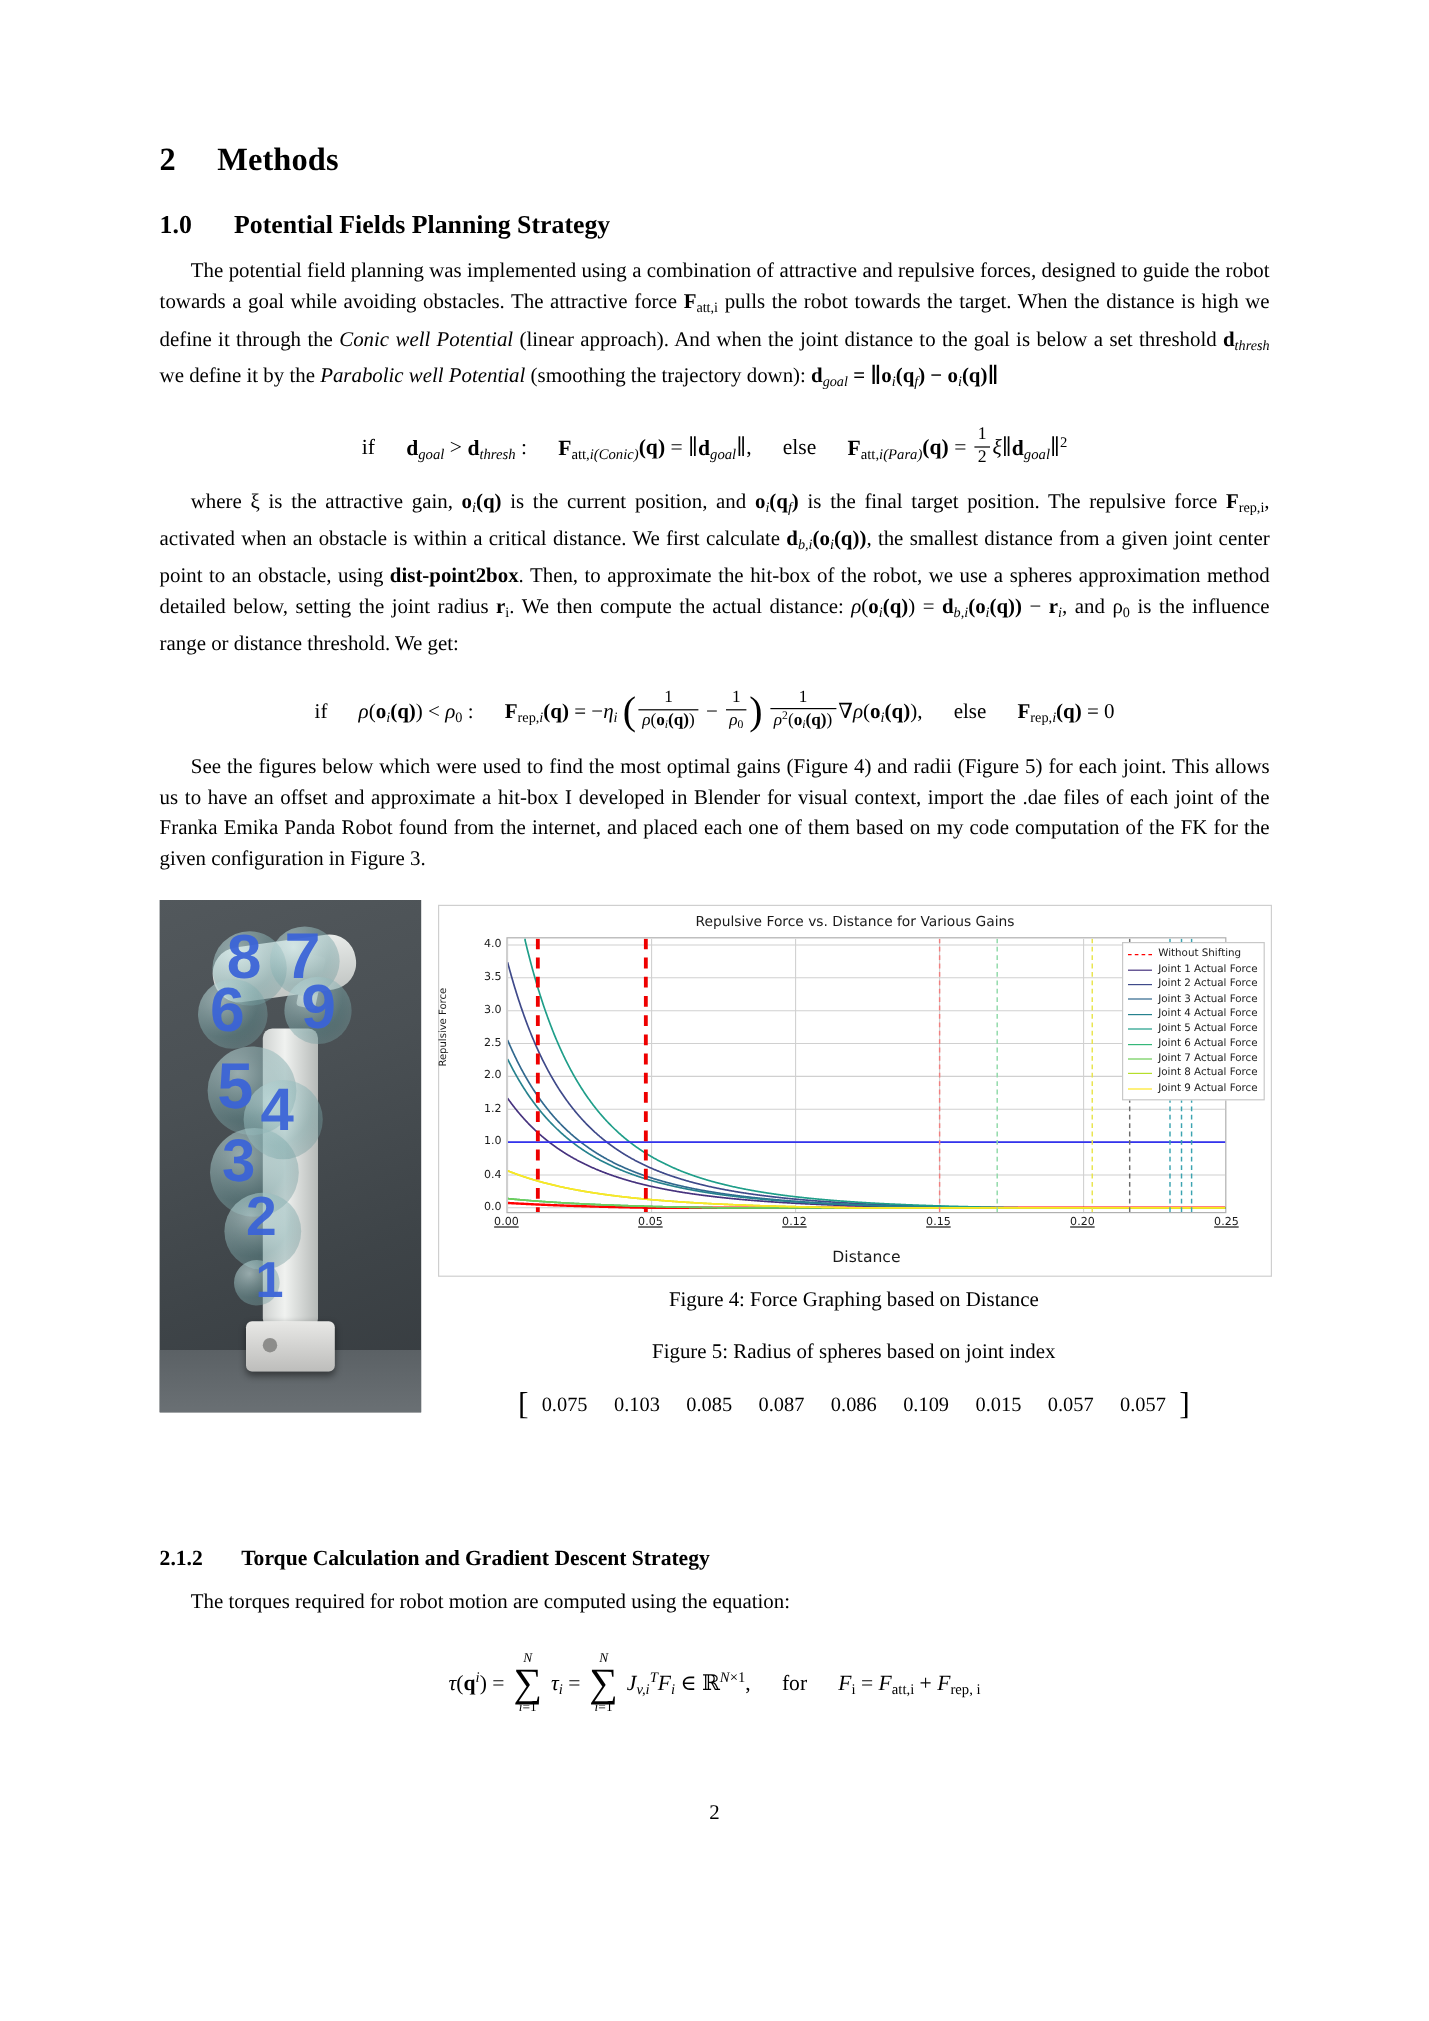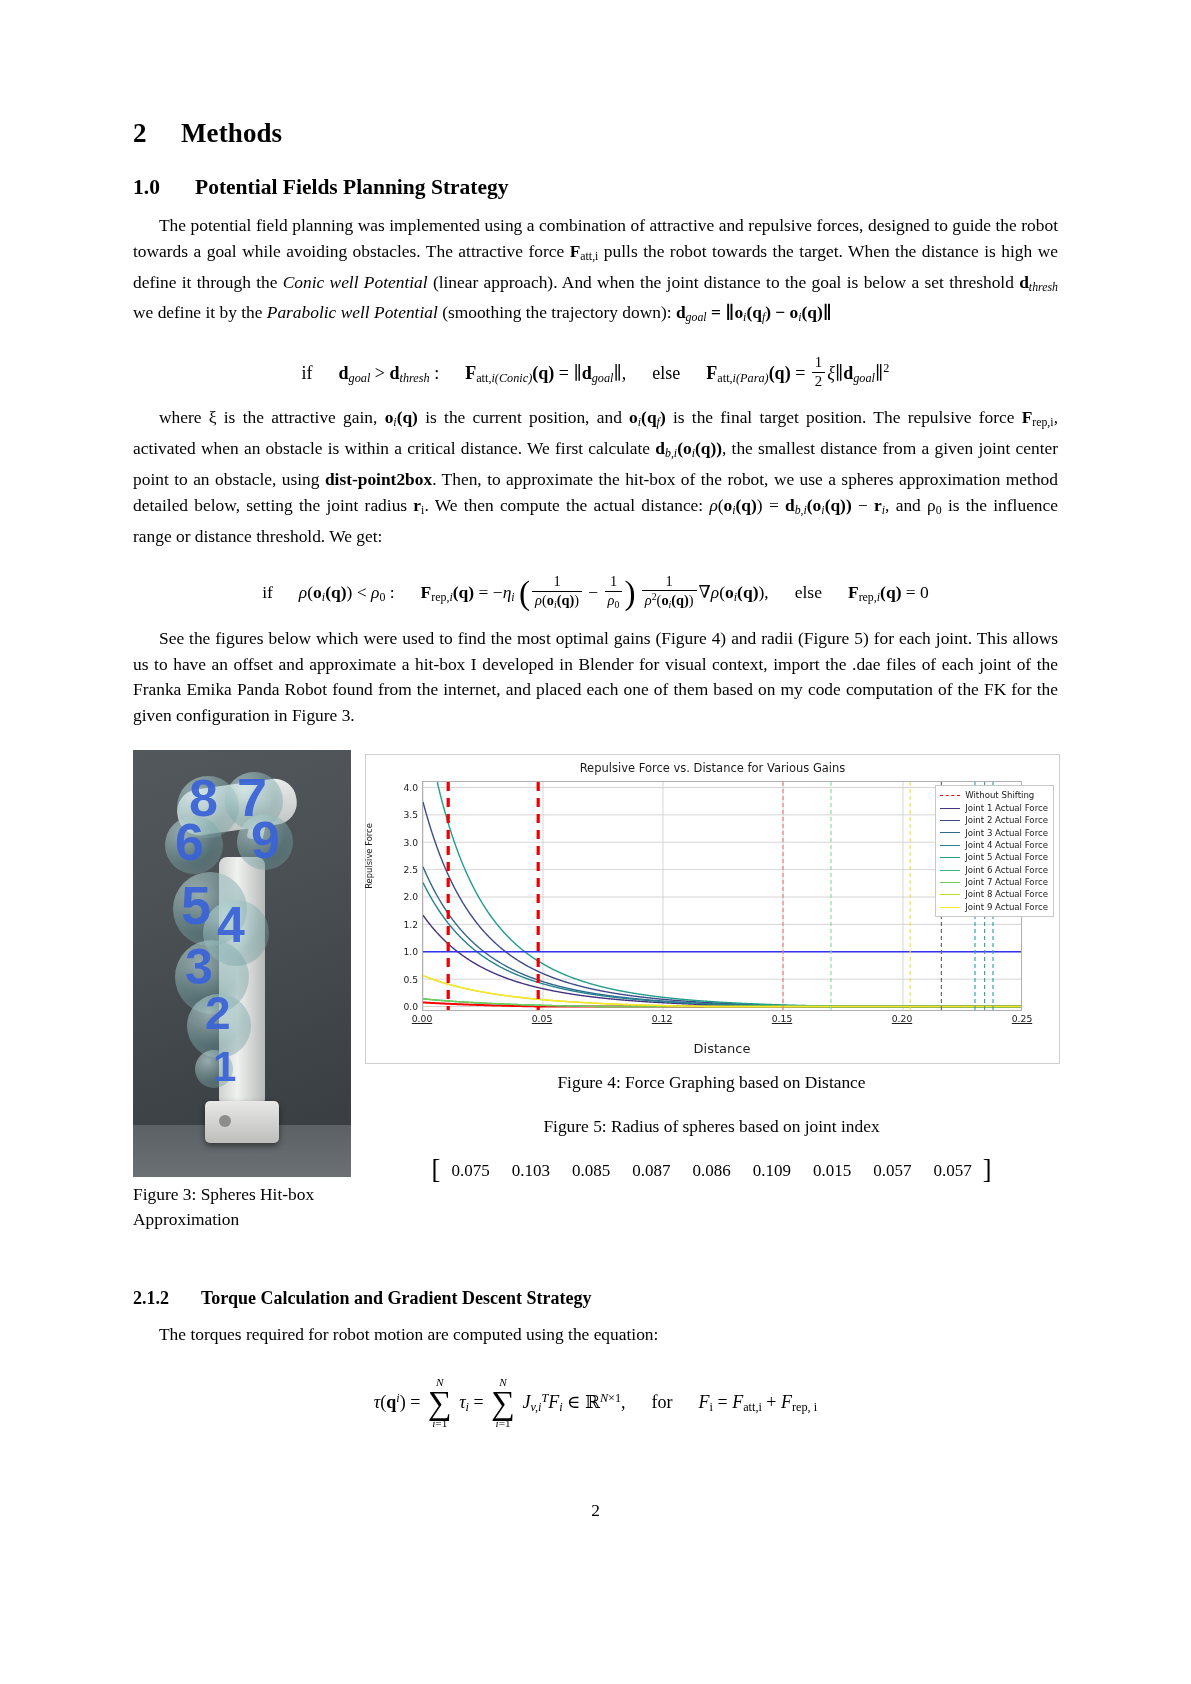--- a/index.html
+++ b/index.html
@@ -386,21 +386,21 @@
       <div class="numlbl" style="left:52px;top:192px;font-size:50px;">3</div>
       <div class="numlbl" style="left:72px;top:240px;font-size:46px;">2</div>
       <div class="numlbl" style="left:80px;top:296px;font-size:42px;">1</div>
     </div>
 
     <div class="fig4">
       <div class="chart-title">Repulsive Force vs. Distance for Various Gains</div>
       <div class="ylabel">Repulsive Force</div>
       <div class="ytickwrap" id="yticks">
             <div class="ytick" style="top: 224.524px;">0.0</div>
-            <div class="ytick" style="top: 197.143px;">0.5</div>
+            <div class="ytick" style="top: 197.143px;">0.4</div>
             <div class="ytick" style="top: 169.762px;">1.0</div>
             <div class="ytick" style="top: 142.381px;">1.2</div>
             <div class="ytick" style="top: 115px;">2.0</div>
             <div class="ytick" style="top: 87.619px;">2.5</div>
             <div class="ytick" style="top: 60.2381px;">3.0</div>
             <div class="ytick" style="top: 32.8571px;">3.5</div>
             <div class="ytick" style="top: 5.47619px;">4.0</div>
           </div>
       <div class="xtickwrap" id="xticks">
             <div class="xtick" style="left: 0px;">0.00</div>
@@ -494,21 +494,20 @@
           </div>
     </div>
 
     <div class="figcap cap4">Figure 4: Force Graphing based on Distance</div>
     <div class="figcap cap5">Figure 5: Radius of spheres based on joint index</div>
 
     <div class="radiivec">
       <span class="brk">[</span><span class="num">0.075</span><span class="num">0.103</span><span class="num">0.085</span><span class="num">0.087</span><span class="num">0.086</span><span class="num">0.109</span><span class="num">0.015</span><span class="num">0.057</span><span class="num">0.057</span><span class="brk">]</span>
     </div>
 
-    <div class="cap3">Figure 3: Spheres Hit-box Approximation</div>
   </div>
 
   <h3 class="subsubsec" style="margin-top:108px;">
     <span class="num">2.1.2</span><span>Torque Calculation and Gradient Descent Strategy</span>
   </h3>
 
   <p class="body indent"><span>The torques required for robot motion are computed using the equation:</span></p>
 
   <div class="eqline" style="margin-top:30px;">
     <span class="mathvar">τ</span>(<span class="bf">q</span><sup class="sp"><span class="mathvar">i</span></sup>) = <span class="bigsum"><span class="up"><span class="mathvar">N</span></span><span class="sig">∑</span><span class="dn"><span class="mathvar">i</span>=1</span></span> <span class="mathvar">τ</span><sub class="sbi">i</sub> = <span class="bigsum"><span class="up"><span class="mathvar">N</span></span><span class="sig">∑</span><span class="dn"><span class="mathvar">i</span>=1</span></span> <span class="mathvar">J</span><sub class="sbi">v,i</sub><sup class="sp"><span class="mathvar">T</span></sup><span class="mathvar">F</span><sub class="sbi">i</sub> ∈ ℝ<sup class="sp"><span class="mathvar">N</span>×1</sup>,<span class="eq-gap"></span>for<span class="eq-gap-s"></span><span class="eq-gap-s"></span><span class="mathvar">F</span><sub class="sb">i</sub> = <span class="mathvar">F</span><sub class="sb">att,i</sub> + <span class="mathvar">F</span><sub class="sb">rep, i</sub>

